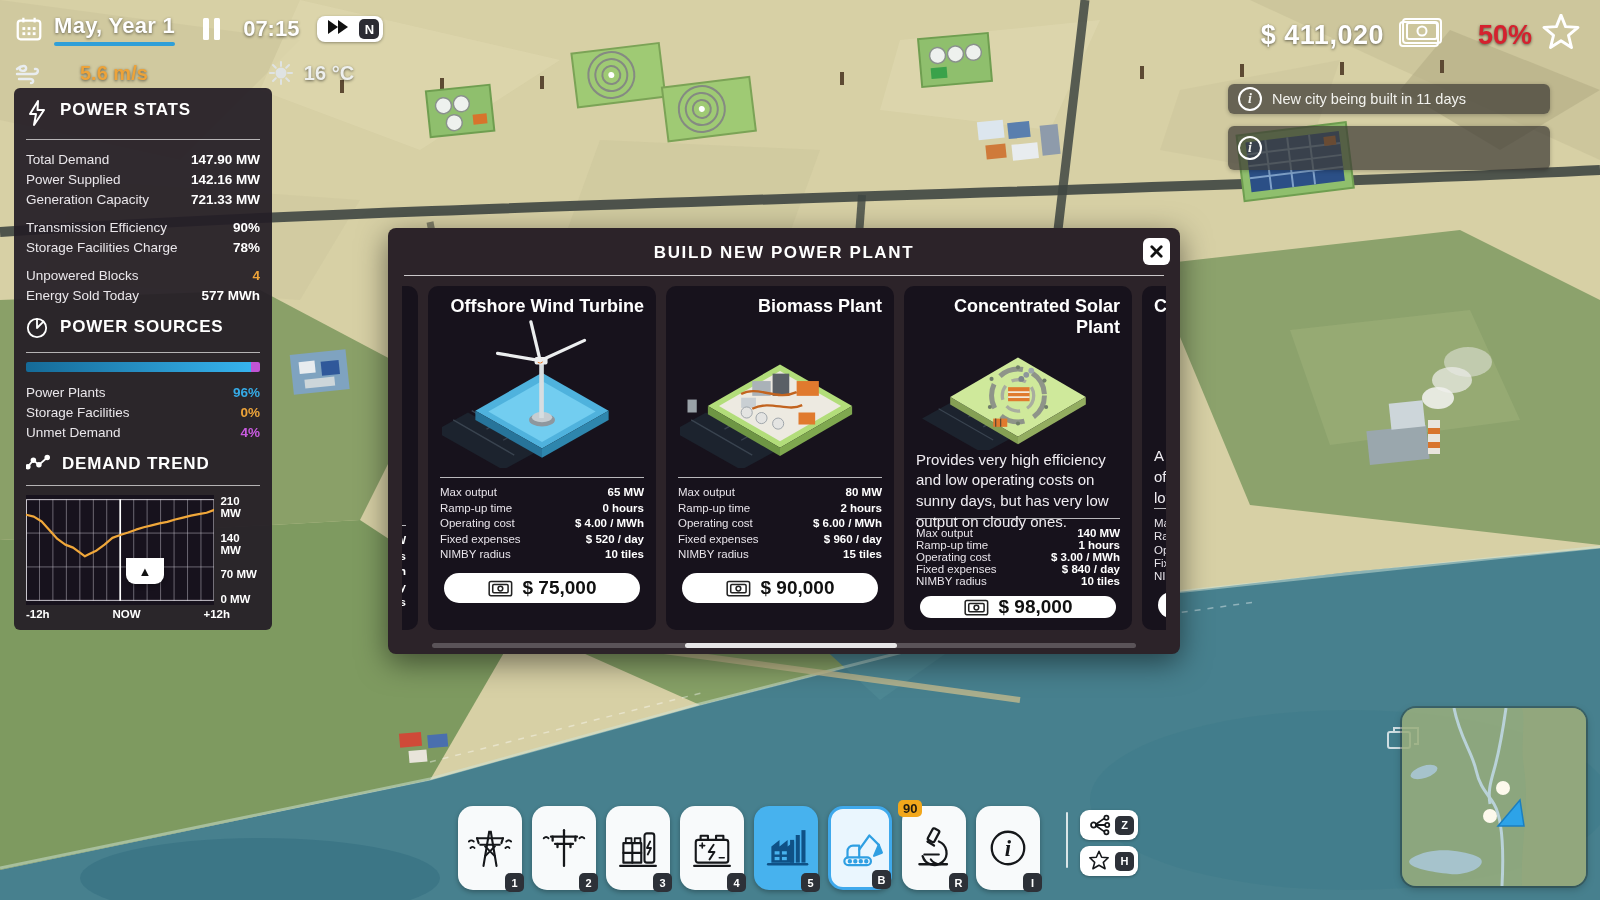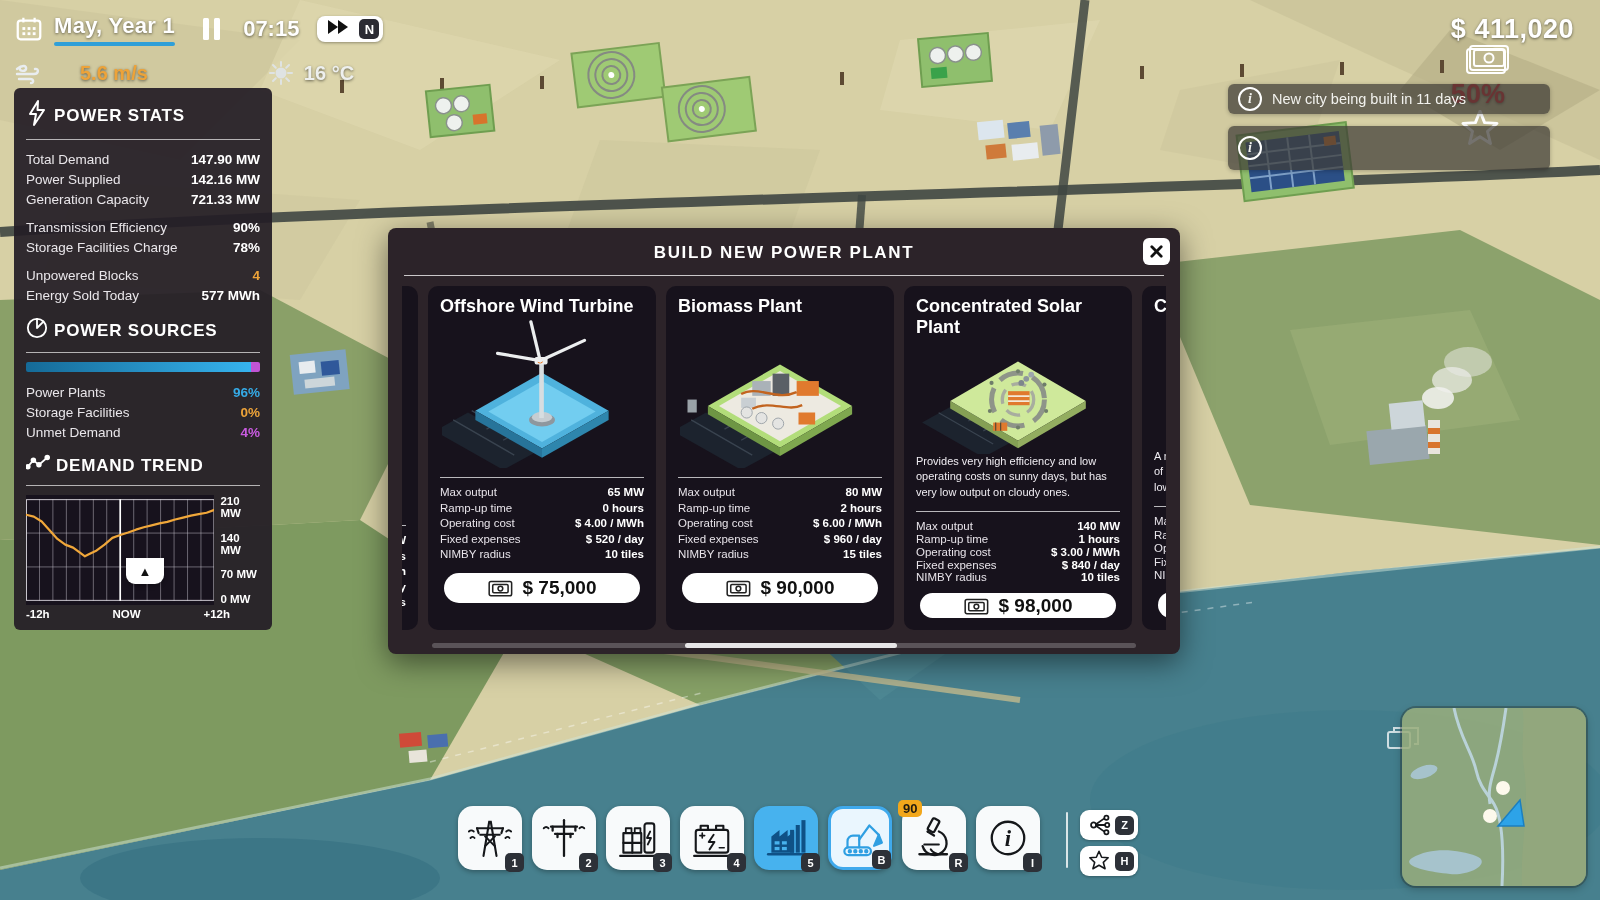--- a/index.html
+++ b/index.html
@@ -25,41 +25,41 @@
     padding:3px 4px 3px 9px; margin-left:18px; box-shadow:0 1px 3px rgba(0,0,0,.35); }
   #speed-n { background:#2b2b33; color:#fff; font-weight:800; font-size:13px;
     border-radius:5px; width:20px; height:20px; display:flex; align-items:center;
     justify-content:center; margin-left:7px; }
   #wind-text { font-size:20px; font-weight:800; color:#eda339;padding-left:28px; }
   #temp-text { font-size:20px; font-weight:700; color:#eef0ee; margin-left:0; }
   #hud-row2 { margin-top:6px; }
   #temp-group { display:flex; align-items:center; margin-left:120px; }
 
   
-  #hud-tr { position:absolute; right:26px; top:14px; display:flex; align-items:flex-start; color:#fff;flex-direction:column; }
+  #hud-tr { position:absolute; right:20px; top:14px; display:flex; align-items:center; color:#fff; }
   #money-text { font-size:27px; font-weight:800; letter-spacing:.5px; }
   #money-icon { margin:0 36px 0 14px; }
   #approval-text { font-size:27px; font-weight:800; color:#d5212e; }
   #approval-star { margin-left:10px; }
 
   
   .notif { position:absolute; left:1228px; width:322px; background:rgba(62,60,54,.72);
     border-radius:6px; color:#f2f2ee; display:flex; align-items:center;
     padding:6px 10px; box-shadow:0 1px 4px rgba(0,0,0,.25); }
   .notif .icirc { flex:0 0 24px; height:24px; border:2px solid #fff; border-radius:50%;
     display:flex; align-items:center; justify-content:center; font-weight:700;
     font-size:14px; margin-right:10px; font-family:"Liberation Serif", serif; font-style:italic; }
   .notif .ntext { font-size:14.5px; line-height:1.25; }
   #notif-1 { top:84px; height:30px; }
   #notif-2 { top:126px; min-height:44px; }
 
   
   #left-panel { position:absolute; left:14px; top:88px; width:258px;
     background:rgba(36,29,38,.93); border-radius:6px; color:#fff; padding:12px 12px 10px; }
-  .panel-header { display:flex; align-items:center; gap:6px; font-size:17px;
+  .panel-header { display:flex; gap:12px; font-size:17px;
     font-weight:800; letter-spacing:.8px; }
   .panel-divider { height:1px; background:rgba(255,255,255,.65); margin:8px 0 9px; }
   .stat-row { display:flex; justify-content:space-between; font-size:13.5px;
     height:20px; align-items:center;gap:22px; }
   .stat-row .lab { color:#e9e6ea; }
   .stat-row .val { font-weight:800; }
   .gap8 { height:8px; }
   .c-orange { color:#eda339 !important; }
   .c-blue { color:#35aae6 !important; }
   .c-magenta { color:#c95be0 !important; }
@@ -84,42 +84,42 @@
   #modal-title { text-align:center; font-size:17px; font-weight:800;
     letter-spacing:1.6px; margin-top:5px; }
   #modal-close { position:absolute; right:10px; top:10px; width:27px; height:27px;
     background:#fff; border-radius:6px; display:flex; align-items:center;
     justify-content:center; cursor:pointer; }
   #modal-divider { height:1px; background:rgba(255,255,255,.75); margin:12px 2px 10px; }
   #cards-clip { overflow:hidden; height:346px; }
   #cards-row { display:flex; gap:10px; margin-left:-212px; }
   .card { flex:0 0 228px; background:#17121c; border-radius:10px; padding:10px 12px 12px;
     display:flex; flex-direction:column; height:344px; }
-  .card-title { text-align:left; font-size:18px; font-weight:800; line-height:1.15;
+  .card-title { text-align:right; font-size:18px; font-weight:800; line-height:1.15;
     min-height:24px; }
   .card-art { height:148px; display:flex; align-items:center; justify-content:center; }
-  .card-desc { font-size:11px; line-height:1.38; color:#f0edf2; min-height:48px; }
+  .card-desc { font-size:15px; line-height:1.38; color:#f0edf2; min-height:48px; }
   .card-div { height:1px; background:rgba(255,255,255,.7); margin:9px 0 8px; }
   .spec-row { display:flex; justify-content:space-between; font-size:11.5px; height:15.5px; }
   .spec-row .sl { color:#e7e3e9; }
   .spec-row .sv { font-weight:800; }
   .price-btn { margin:9px auto 0; background:#fff; color:#101010; border-radius:16px;
     width:196px; height:30px; display:flex; align-items:center; justify-content:center;
     gap:9px; font-size:19px; font-weight:800; cursor:pointer; }
   .card.ghost .spec-row { justify-content:flex-end; }
   .card.partial .card-title { text-align:left; }
   .card.partial .spec-row { justify-content:flex-start; }
   #modal-scrollbar { position:absolute; left:44px; right:44px; bottom:6px; height:5px;
     background:rgba(255,255,255,.22); border-radius:3px; }
   #modal-scroll-thumb { position:absolute; left:36%; width:30%; height:5px;
     background:rgba(255,255,255,.85); border-radius:3px; }
 
   
   #toolbar { position:absolute; left:458px; top:806px; display:flex; gap:10px; }
-  .tb-btn { position:relative; width:64px; height:64px; background:rgba(255,255,255,.96);
+  .tb-btn { position:relative; width:64px; height:84px; background:rgba(255,255,255,.96);
     border-radius:15px; display:flex; align-items:center; justify-content:center;
     box-shadow:0 2px 5px rgba(0,0,0,.3); cursor:pointer; }
   .tb-btn.selected { background:#47b2ee; }
   .tb-btn.active { background:#eaf6fe; border:3px solid #3fa9ec; }
   .hotkey { position:absolute; right:-2px; bottom:-2px; background:#2d3138; color:#fff;
     font-size:11px; font-weight:800; width:19px; height:19px; border-radius:5px;
     display:flex; align-items:center; justify-content:center; }
   .tb-badge { position:absolute; left:-4px; top:-6px; background:#f2a71b; color:#201a10;
     font-size:13px; font-weight:800; padding:1px 5px; border-radius:5px; }
   #toolbar-divider { position:absolute; left:1066px; top:812px; width:2px; height:56px;

